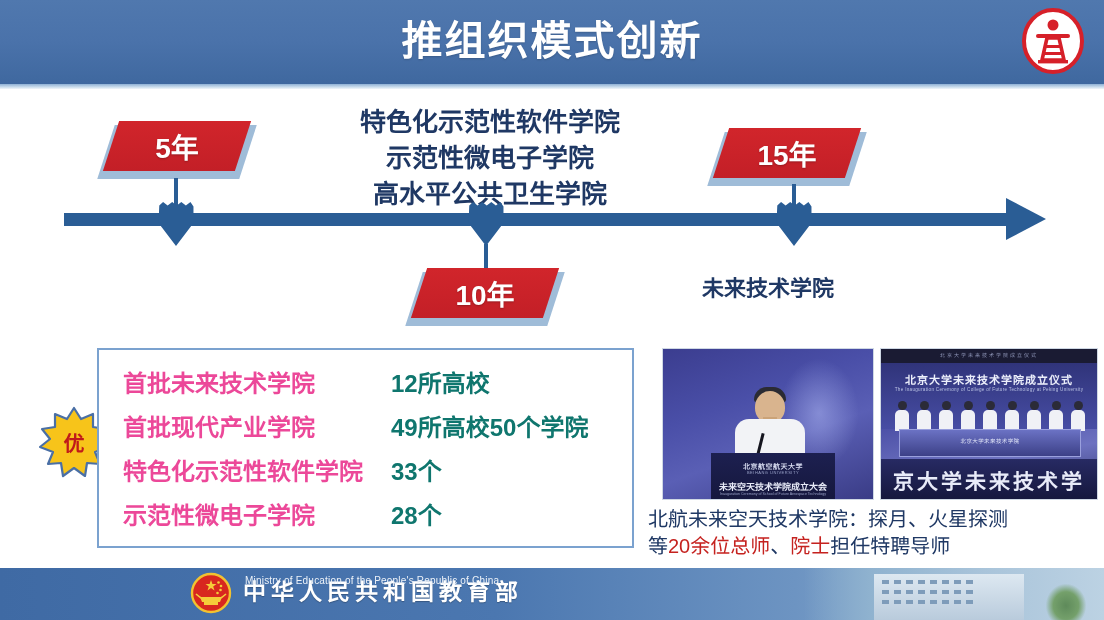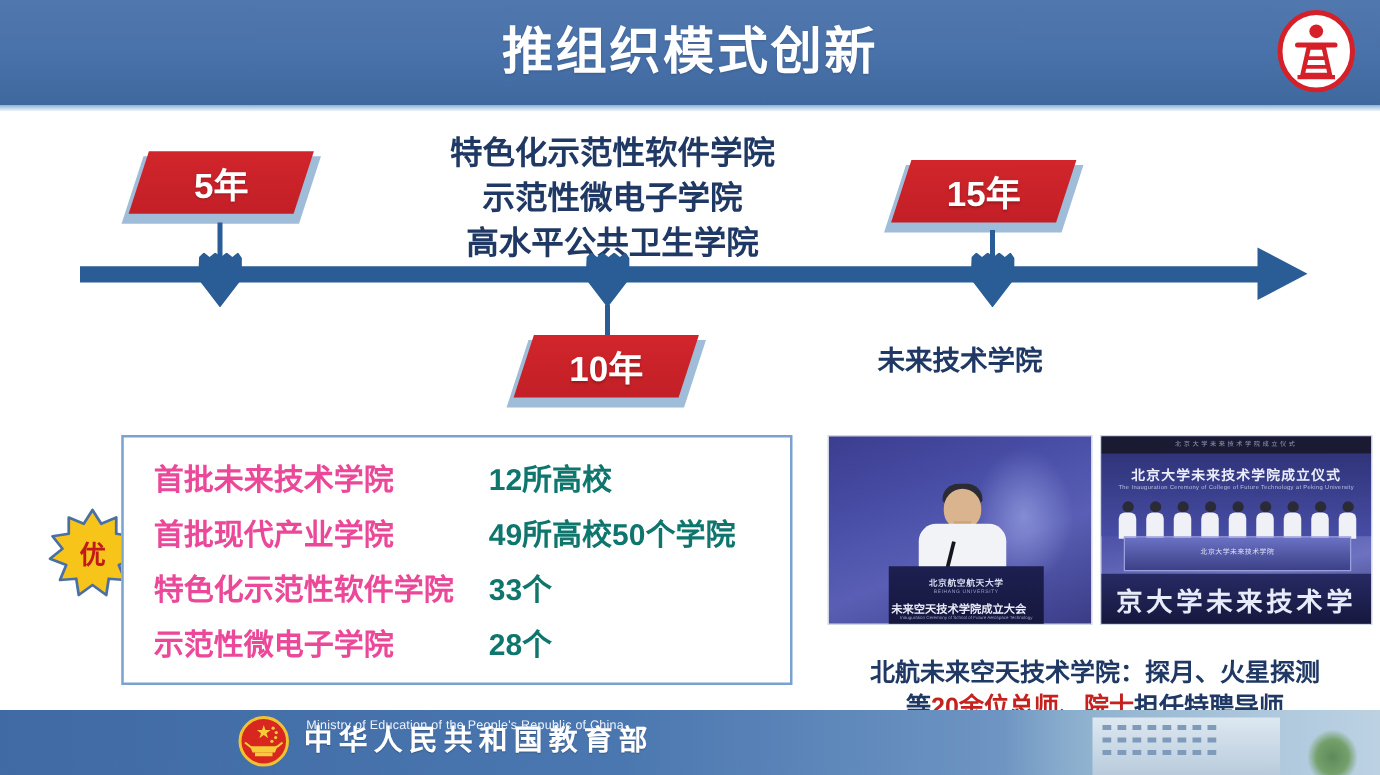--- a/index.html
+++ b/index.html
@@ -114,40 +114,40 @@
 
   .pa-glow{position:absolute;left:55%;top:6%;width:80px;height:110px;background:radial-gradient(ellipse at center,rgba(190,200,255,.45),rgba(190,200,255,0) 70%);}
   .pa-head{position:absolute;left:92px;top:42px;width:30px;height:32px;border-radius:50% 50% 45% 45%;background:#d9b48e;}
   .pa-hair{position:absolute;left:91px;top:38px;width:32px;height:15px;border-radius:16px 16px 3px 3px;background:#2b2b33;}
   .pa-body{position:absolute;left:72px;top:70px;width:70px;height:46px;border-radius:14px 14px 0 0;background:#f2f3f6;}
   .pa-neck{position:absolute;left:100px;top:68px;width:14px;height:10px;background:#cba378;}
   .pa-podium{position:absolute;left:48px;top:104px;width:124px;height:48px;background:linear-gradient(180deg,#1d2050 0%,#15173d 100%);}
   .pa-mic{position:absolute;left:96px;top:84px;width:3px;height:22px;background:#15151f;transform:rotate(14deg);}
   .pa-line1{position:absolute;left:60px;top:112px;width:100px;text-align:center;color:#d7dcf0;font-size:7px;font-weight:bold;letter-spacing:.5px;white-space:nowrap;overflow:hidden;}
   .pa-line1b{position:absolute;left:60px;top:121px;width:100px;text-align:center;color:#9aa3c8;font-size:4px;letter-spacing:.5px;white-space:nowrap;overflow:hidden;}
-  .pa-line2{position:absolute;left:50px;top:131px;width:120px;text-align:left;color:#e7eaf7;font-size:9px;font-weight:bold;white-space:nowrap;overflow:hidden;}
+  .pa-line2{position:absolute;left:50px;top:131px;width:120px;text-align:center;color:#e7eaf7;font-size:9px;font-weight:bold;white-space:nowrap;overflow:hidden;}
   .pa-line2b{position:absolute;left:50px;top:143px;width:120px;text-align:center;color:#98a0c6;font-size:3.6px;white-space:nowrap;overflow:hidden;}
 
   .pb-top{position:absolute;left:0;top:0;width:100%;height:14px;background:#1a1b33;}
   .pb-toptxt{position:absolute;left:0;top:2px;width:100%;text-align:center;color:#8f96b8;font-size:5px;letter-spacing:2px;white-space:nowrap;overflow:hidden;}
   .pb-banner{position:absolute;left:0;top:14px;width:100%;height:66px;background:linear-gradient(180deg,#30347a 0%,#474da4 100%);}
   .pb-bt{position:absolute;left:0;top:22px;width:100%;text-align:center;color:#eceffb;font-size:11px;font-weight:bold;letter-spacing:1px;white-space:nowrap;overflow:hidden;}
   .pb-bt2{position:absolute;left:0;top:38px;width:100%;text-align:center;color:#b9c0e2;font-size:4.6px;letter-spacing:.3px;white-space:nowrap;overflow:hidden;}
   .pb-people{position:absolute;left:14px;top:52px;width:190px;height:30px;display:flex;justify-content:space-between;}
   .pb-p{width:14px;height:30px;}
   .pb-p .h{width:9px;height:9px;border-radius:50%;background:#2b2b38;margin:0 auto;}
   .pb-p .b{width:14px;height:21px;border-radius:5px 5px 0 0;background:#f0f1f6;}
   .pb-table{position:absolute;left:18px;top:80px;width:182px;height:28px;background:linear-gradient(180deg,#6b72c4 0%,#3c4087 100%);border:1px solid #9aa0dd;box-sizing:border-box;}
   .pb-tabletxt{position:absolute;left:18px;top:88px;width:182px;text-align:center;color:#dfe3f7;font-size:5.5px;letter-spacing:.4px;white-space:nowrap;overflow:hidden;}
   .pb-foot{position:absolute;left:0;top:110px;width:100%;height:42px;background:linear-gradient(180deg,#272a63 0%,#15173c 100%);}
   .pb-foottxt{position:absolute;left:0;top:116px;width:100%;text-align:center;color:#e8ebf9;font-size:21px;font-weight:bold;letter-spacing:3px;white-space:nowrap;overflow:hidden;}
 
   .caption{
-    position:absolute;left:648px;top:506px;width:456px;text-align:center;
-    font-size:20px;font-weight:bold;line-height:27px;color:#1f3864;margin-top:20px;
+    position:absolute;left:648px;top:506px;width:456px;text-align:left;
+    font-size:20px;font-weight:normal;line-height:27px;color:#1f3864;
   }
   .caption .red{color:#c5221f;}
 
   
   .footer{
     position:absolute;left:0;top:568px;width:1104px;height:52px;
     background:linear-gradient(90deg,#3f6aa4 0%,#4b77b0 45%,#6d94c2 72%,#9fbcd6 100%);
     overflow:hidden;
   }
   .footer-photo{

